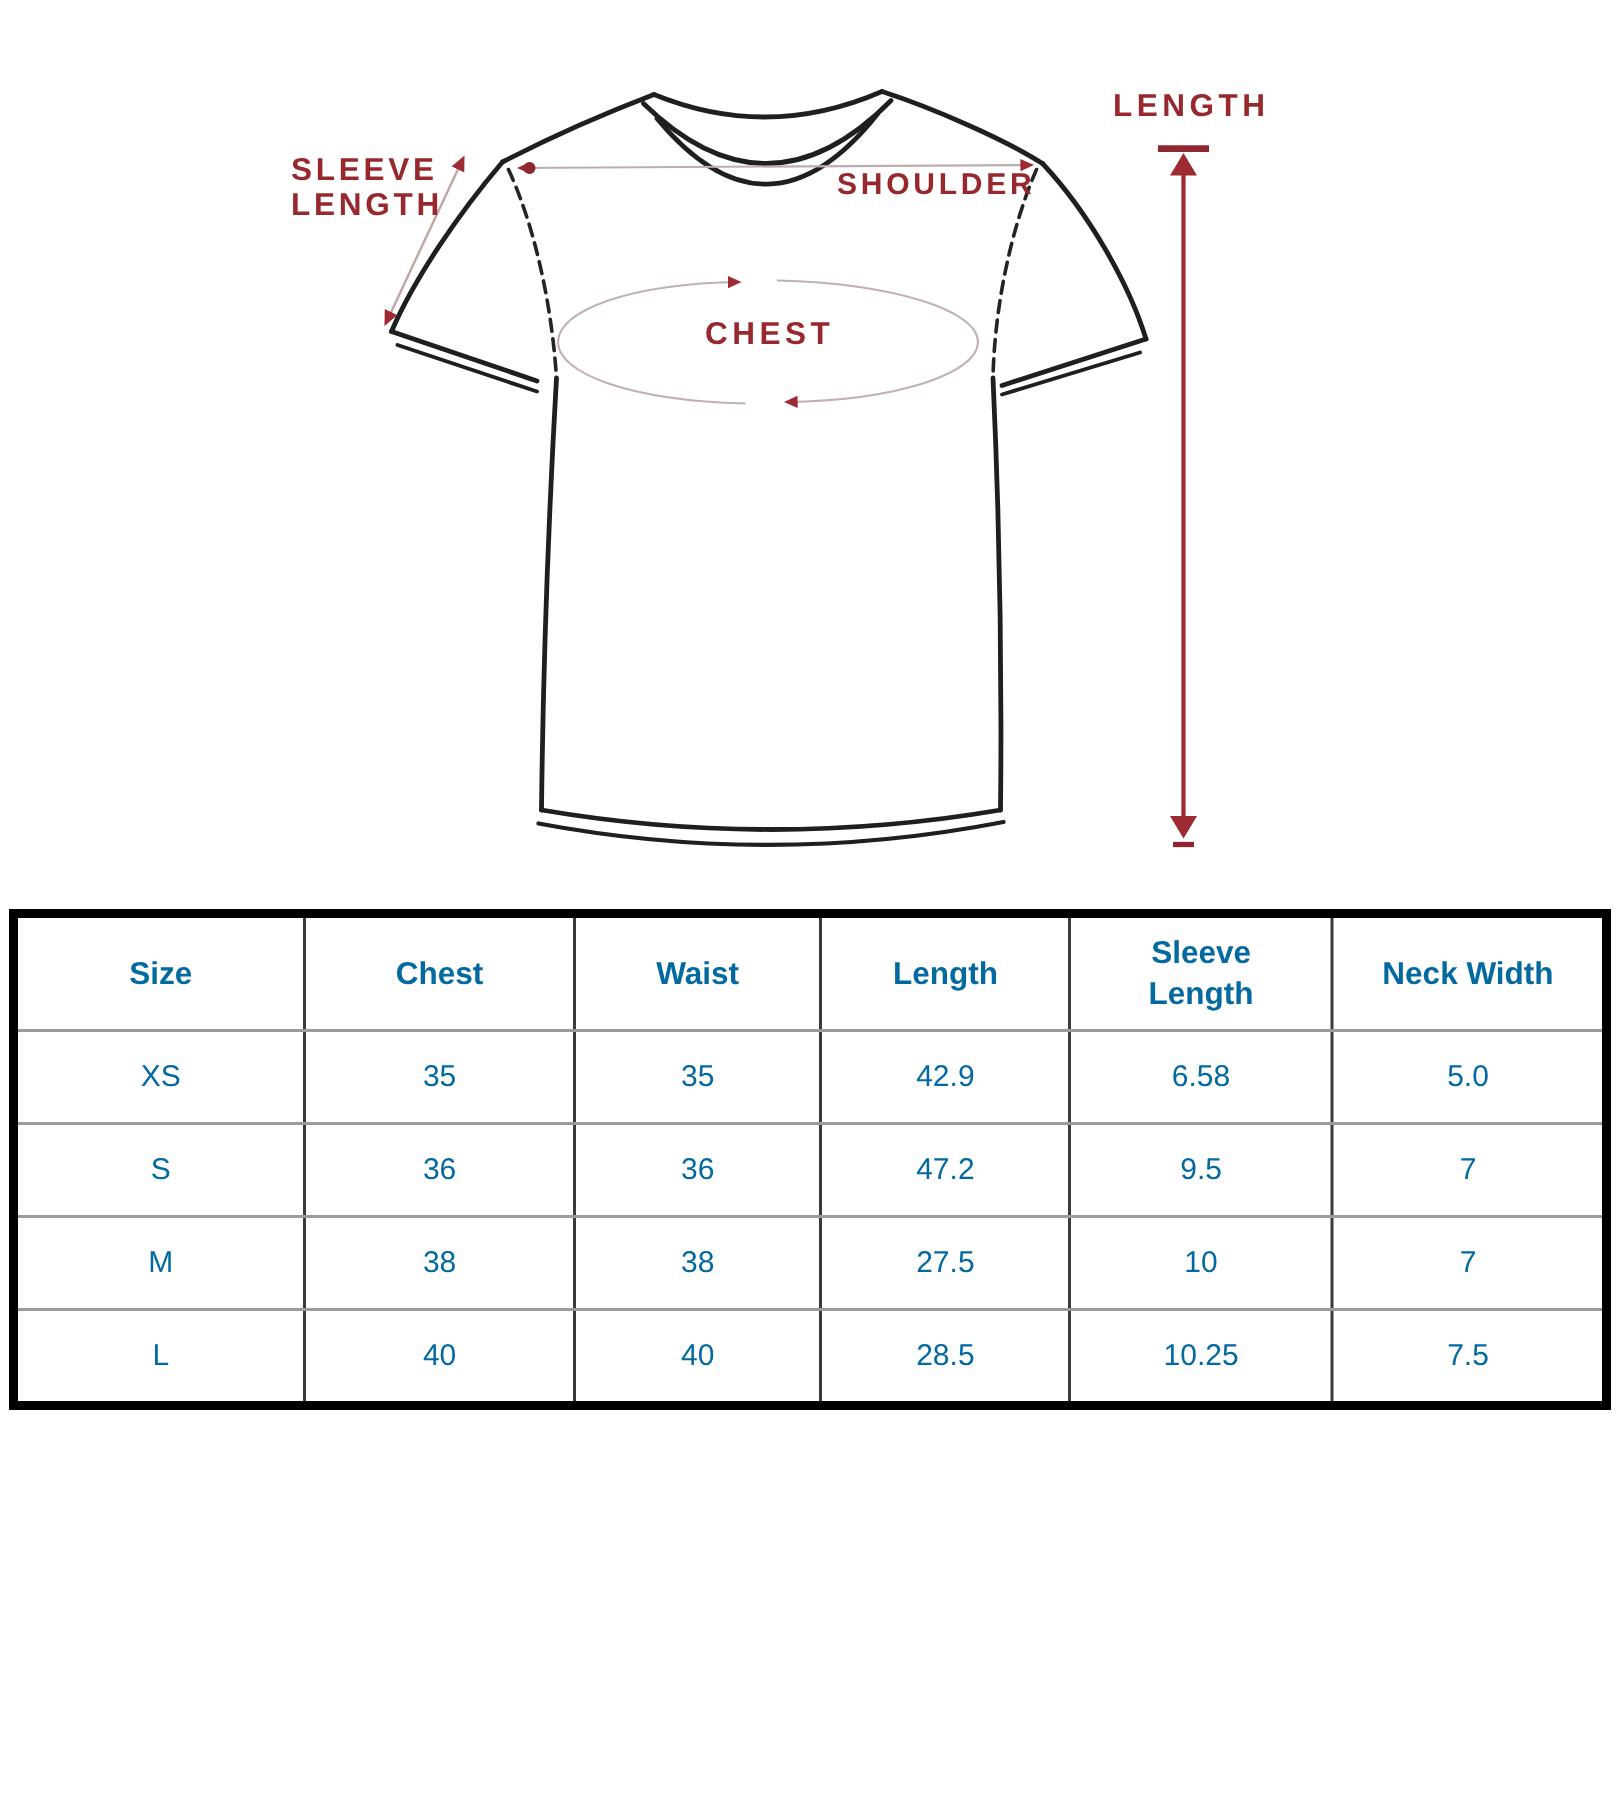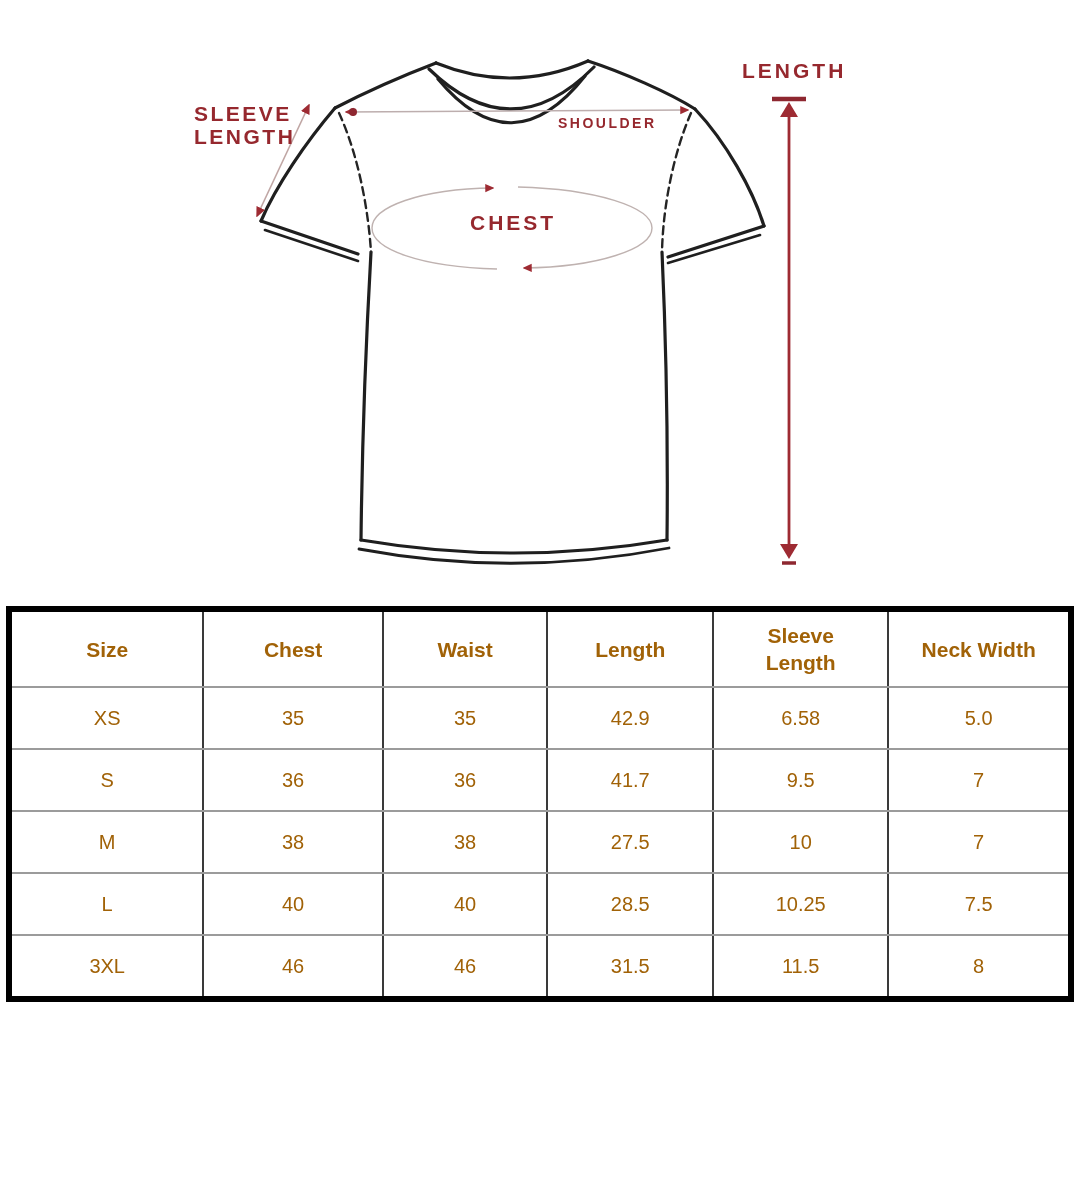--- a/index.html
+++ b/index.html
@@ -25,33 +25,33 @@
   .diag-label {
     position: absolute;
     color: #96282e;
     font-weight: 700;
     white-space: pre-line;
     letter-spacing: 2.5px;
     font-size: 21px;
     line-height: 23px;
   }
   .lbl-sleeve  { left: 194px; top: 102px; text-align: left; }
-  .lbl-shoulder{ left: 558px; top: 112px; font-size: 14px; }
+  .lbl-shoulder{ left: 558px; top: 112px; font-size: 20px; }
   .lbl-chest   { left: 470px; top: 211px; letter-spacing: 3px; }
   .lbl-length  { left: 742px; top: 59px;  letter-spacing: 3px; }
   
   .size-table {
     position: absolute;
     left: 6px; top: 606px;
     width: 1068px;
     border-collapse: collapse;
     table-layout: fixed;
     background: #ffffff;
     border: 6px solid #000000;
-    color: #a16207;
+    color: #0369a1;
   }
   .size-table th, .size-table td {
     border-left: 2px solid #3a3a3a;
     border-right: 2px solid #3a3a3a;
     border-top: 2px solid #9b9b9b;
     border-bottom: 2px solid #9b9b9b;
     text-align: center;
     vertical-align: middle;
     padding: 0;
   }
@@ -151,44 +151,36 @@
           <td>35</td>
           <td>35</td>
           <td>42.9</td>
           <td>6.58</td>
           <td>5.0</td>
         </tr>
         <tr>
           <td>S</td>
           <td>36</td>
           <td>36</td>
-          <td>41.7</td>
+          <td>47.2</td>
           <td>9.5</td>
           <td>7</td>
         </tr>
         <tr>
           <td>M</td>
           <td>38</td>
           <td>38</td>
           <td>27.5</td>
           <td>10</td>
           <td>7</td>
         </tr>
         <tr>
           <td>L</td>
           <td>40</td>
           <td>40</td>
           <td>28.5</td>
           <td>10.25</td>
           <td>7.5</td>
         </tr>
-        <tr>
-          <td>3XL</td>
-          <td>46</td>
-          <td>46</td>
-          <td>31.5</td>
-          <td>11.5</td>
-          <td>8</td>
-        </tr>
       </tbody>
   </table>
 
 </div>
 
 </body></html>

